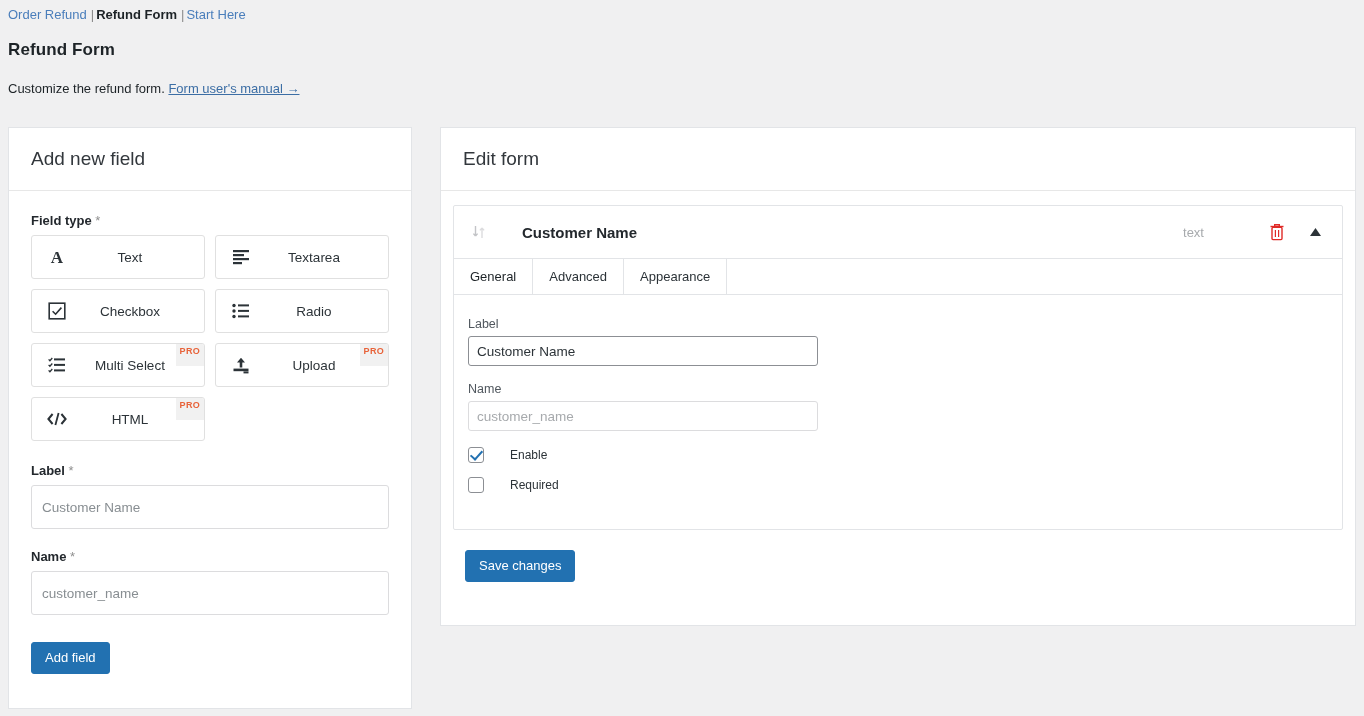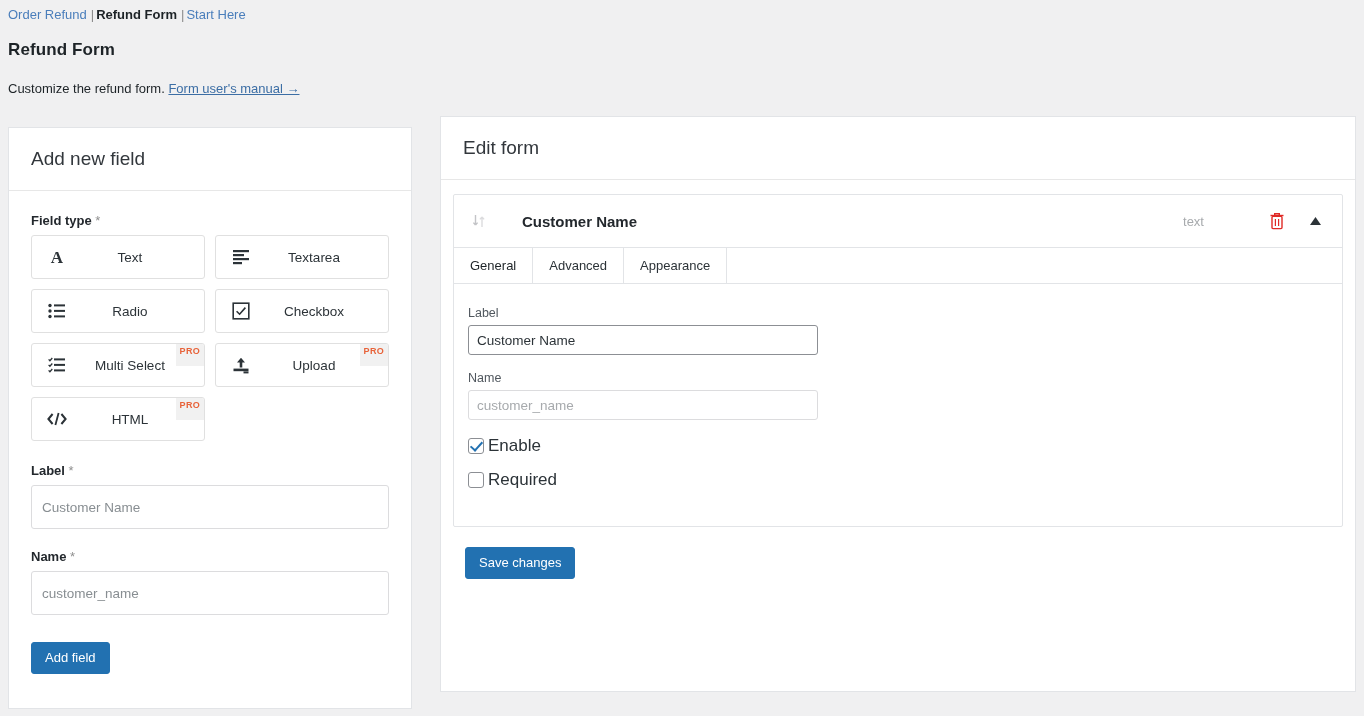--- a/index.html
+++ b/index.html
@@ -60,23 +60,23 @@
     font-weight: 400;
     color: #32373c;
   }
 
   #left-panel {
     left: 8px; top: 127px;
     width: 404px;
     height: 582px;
   }
   #right-panel {
-    left: 440px; top: 116px;
+    left: 440px; top: 127px;
     width: 916px;
-    height: 576px;
+    height: 499px;
   }
 
   .panel-body { padding: 22px 22px 0 22px; }
 
   
   .fld-label {
     font-size: 13px;
     font-weight: 700;
     color: #23282d;
     margin-bottom: 7px;
@@ -267,23 +267,23 @@
   .cb-box.checked::after {
     content: "";
     position: absolute;
     left: 4px; top: 0px;
     width: 5px; height: 10px;
     border: solid #2271b1;
     border-width: 0 2px 2px 0;
     transform: rotate(42deg);
   }
   .cb-label {
-    font-size: 17px;
-    color: #2c3338;
-    margin-left: 4px;
+    font-size: 12px;
+    color: #2c3338;
+    margin-left: 26px;
   }
 
   #save-changes-btn { margin: 20px 0 0 12px; }
 </style>
 </head>
 <body>
 
 <div class="breadcrumb">
   <a href="#" class="crumb-link">Order Refund</a><span class="crumb-sep">|</span><span class="crumb-current">Refund Form</span><span class="crumb-sep">|</span><a href="#" class="crumb-link">Start Here</a>
 </div>
@@ -317,44 +317,44 @@
       <div class="type-btn">
         <span class="ticon">
           <svg width="18" height="16" viewBox="0 0 18 16">
             <rect x="1" y="1" width="16" height="2.2" fill="#2c3338"></rect>
             <rect x="1" y="5" width="11" height="2.2" fill="#2c3338"></rect>
             <rect x="1" y="9" width="16" height="2.2" fill="#2c3338"></rect>
             <rect x="1" y="13" width="9" height="2.2" fill="#2c3338"></rect>
           </svg>
         </span>
         <span class="tlabel">Textarea</span>
+      </div>
+
+      <div class="type-btn">
+        <span class="ticon">
+          <svg width="18" height="18" viewBox="0 0 18 18">
+            <rect x="1.2" y="1.2" width="15.6" height="15.6" fill="none" stroke="#2c3338" stroke-width="1.6"></rect>
+            <path d="M4.6 9.2 L7.6 12.2 L13.4 5.6" fill="none" stroke="#2c3338" stroke-width="1.6"></path>
+          </svg>
+        </span>
+        <span class="tlabel">Checkbox</span>
       </div>
 
       <div class="type-btn">
         <span class="ticon">
           <svg width="18" height="16" viewBox="0 0 18 16">
             <circle cx="2" cy="2.5" r="1.7" fill="#2c3338"></circle>
             <circle cx="2" cy="8" r="1.7" fill="#2c3338"></circle>
             <circle cx="2" cy="13.5" r="1.7" fill="#2c3338"></circle>
             <rect x="6" y="1.4" width="11" height="2" fill="#2c3338"></rect>
             <rect x="6" y="6.9" width="11" height="2" fill="#2c3338"></rect>
             <rect x="6" y="12.4" width="11" height="2" fill="#2c3338"></rect>
           </svg>
         </span>
         <span class="tlabel">Radio</span>
-      </div>
-
-      <div class="type-btn">
-        <span class="ticon">
-          <svg width="18" height="18" viewBox="0 0 18 18">
-            <rect x="1.2" y="1.2" width="15.6" height="15.6" fill="none" stroke="#2c3338" stroke-width="1.6"></rect>
-            <path d="M4.6 9.2 L7.6 12.2 L13.4 5.6" fill="none" stroke="#2c3338" stroke-width="1.6"></path>
-          </svg>
-        </span>
-        <span class="tlabel">Checkbox</span>
       </div>
 
 
       <div class="type-btn">
         <span class="ticon">
           <svg width="18" height="16" viewBox="0 0 18 16">
             <path d="M0.6 2.4 L1.9 3.7 L4.3 1.0" fill="none" stroke="#2c3338" stroke-width="1.3"></path>
             <path d="M0.6 7.9 L1.9 9.2 L4.3 6.5" fill="none" stroke="#2c3338" stroke-width="1.3"></path>
             <path d="M0.6 13.4 L1.9 14.7 L4.3 12.0" fill="none" stroke="#2c3338" stroke-width="1.3"></path>
             <rect x="6" y="1.4" width="11" height="2" fill="#2c3338"></rect>

